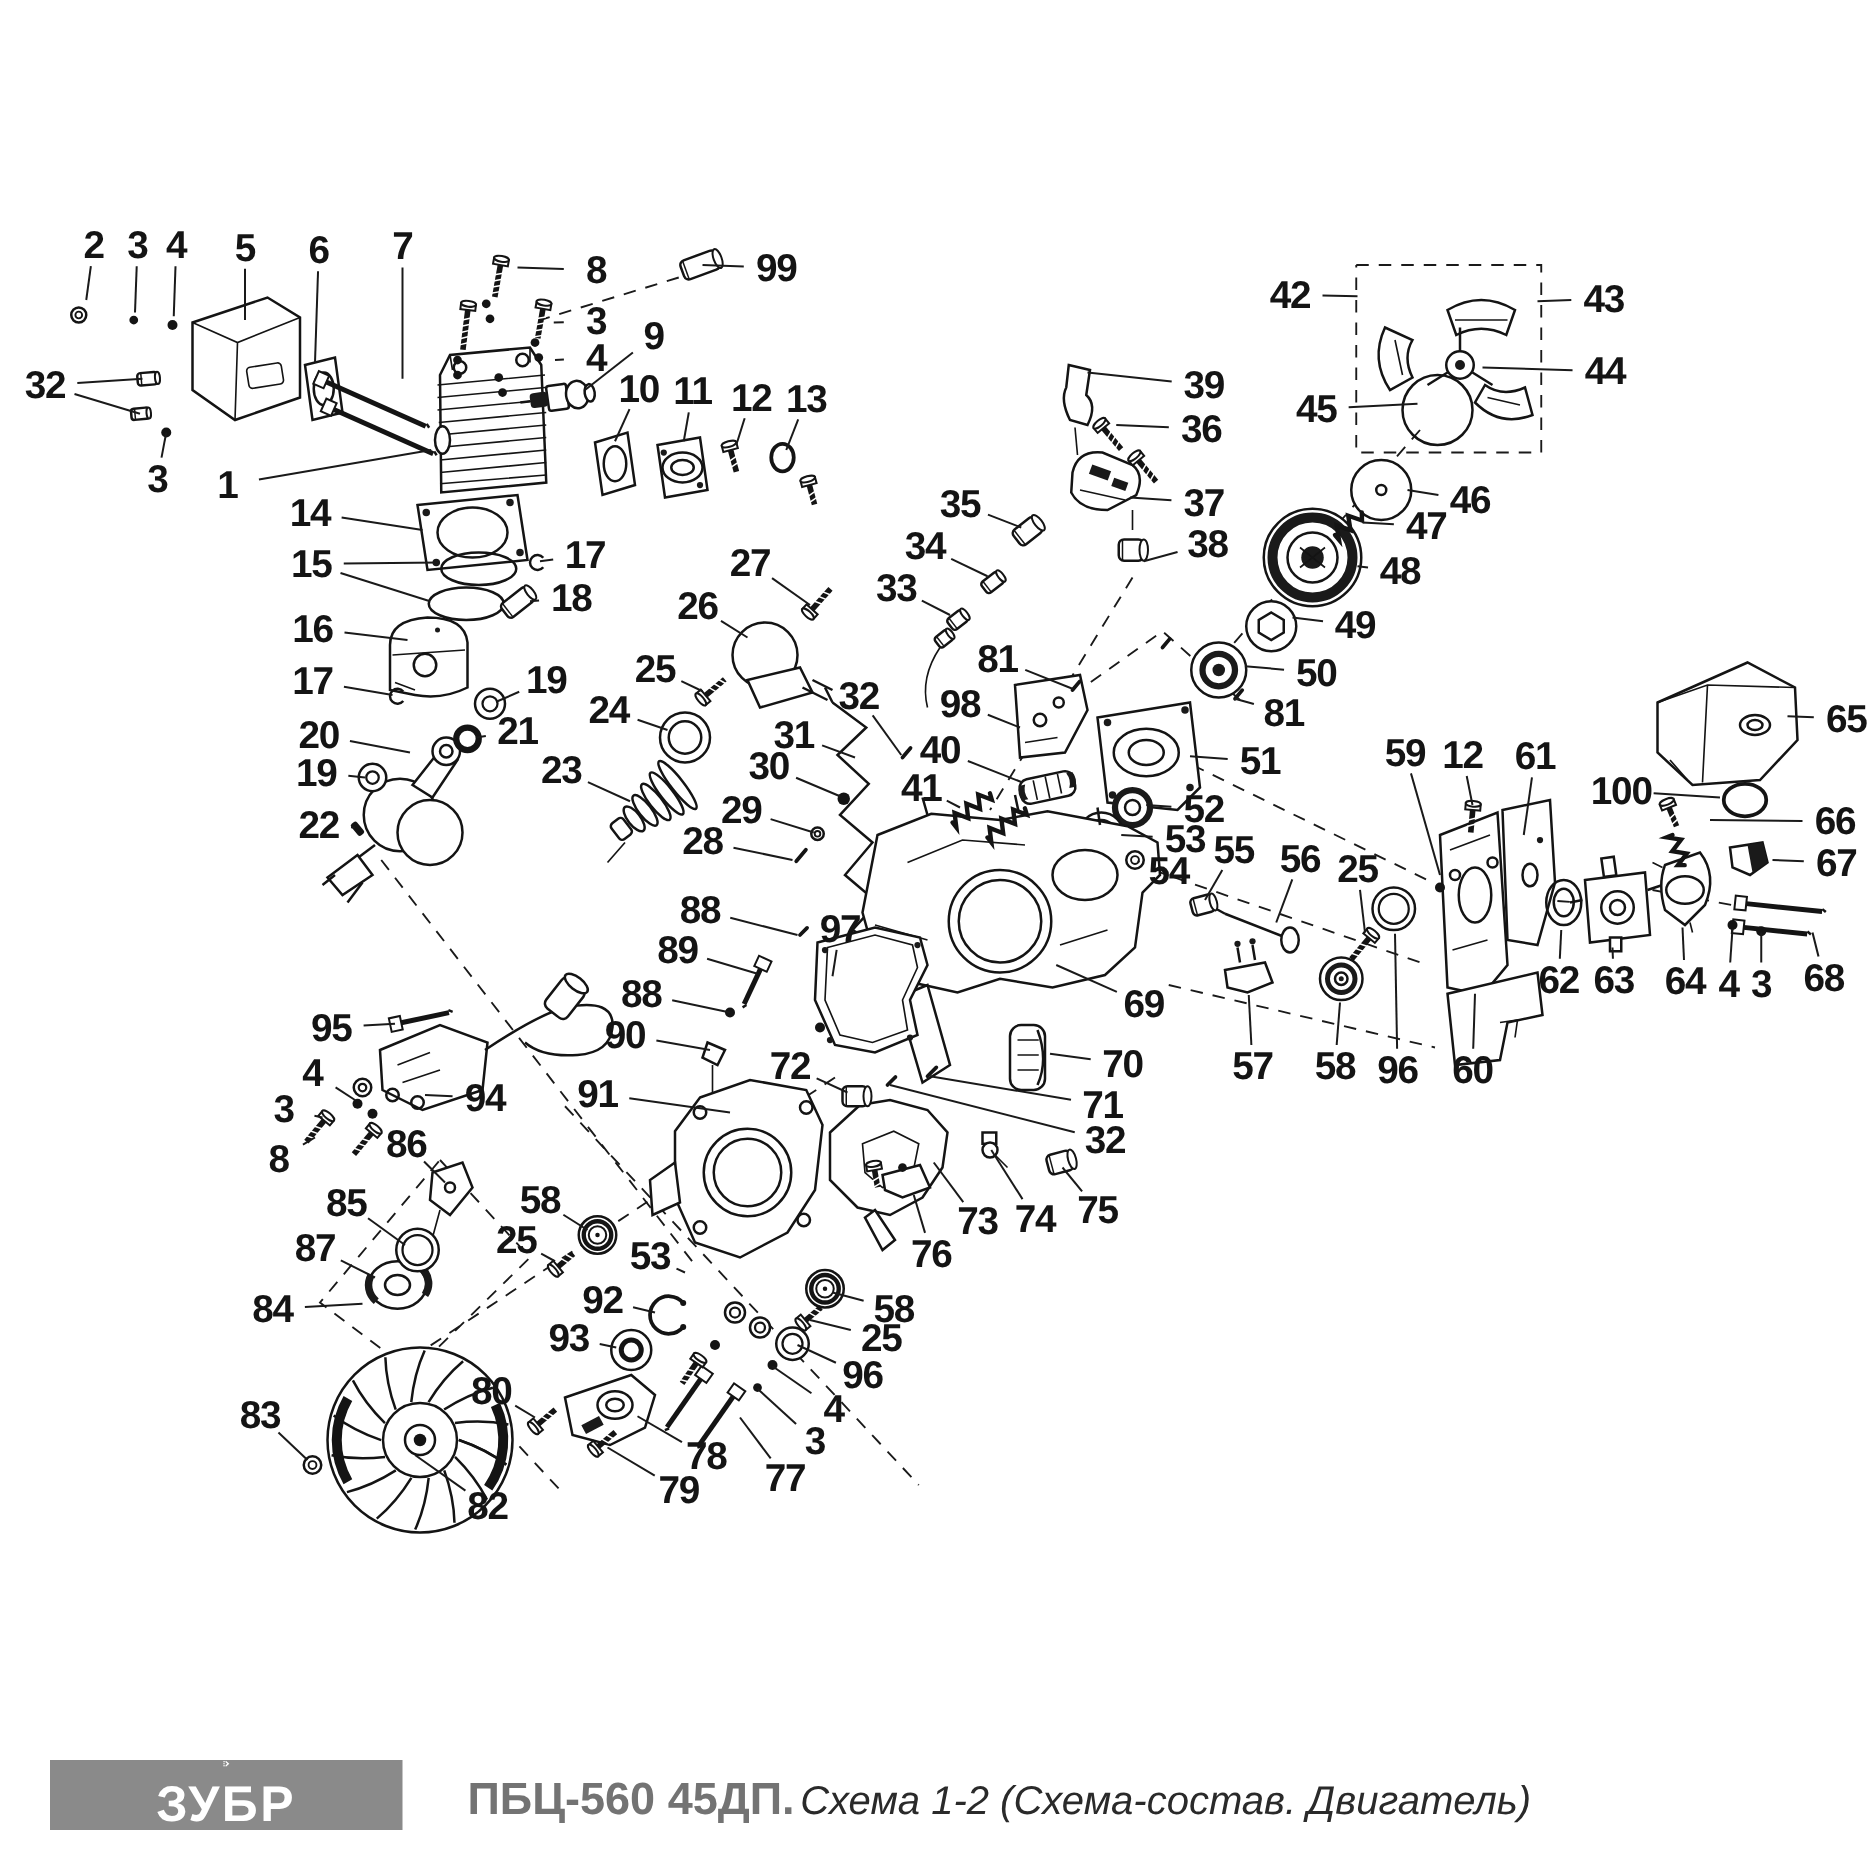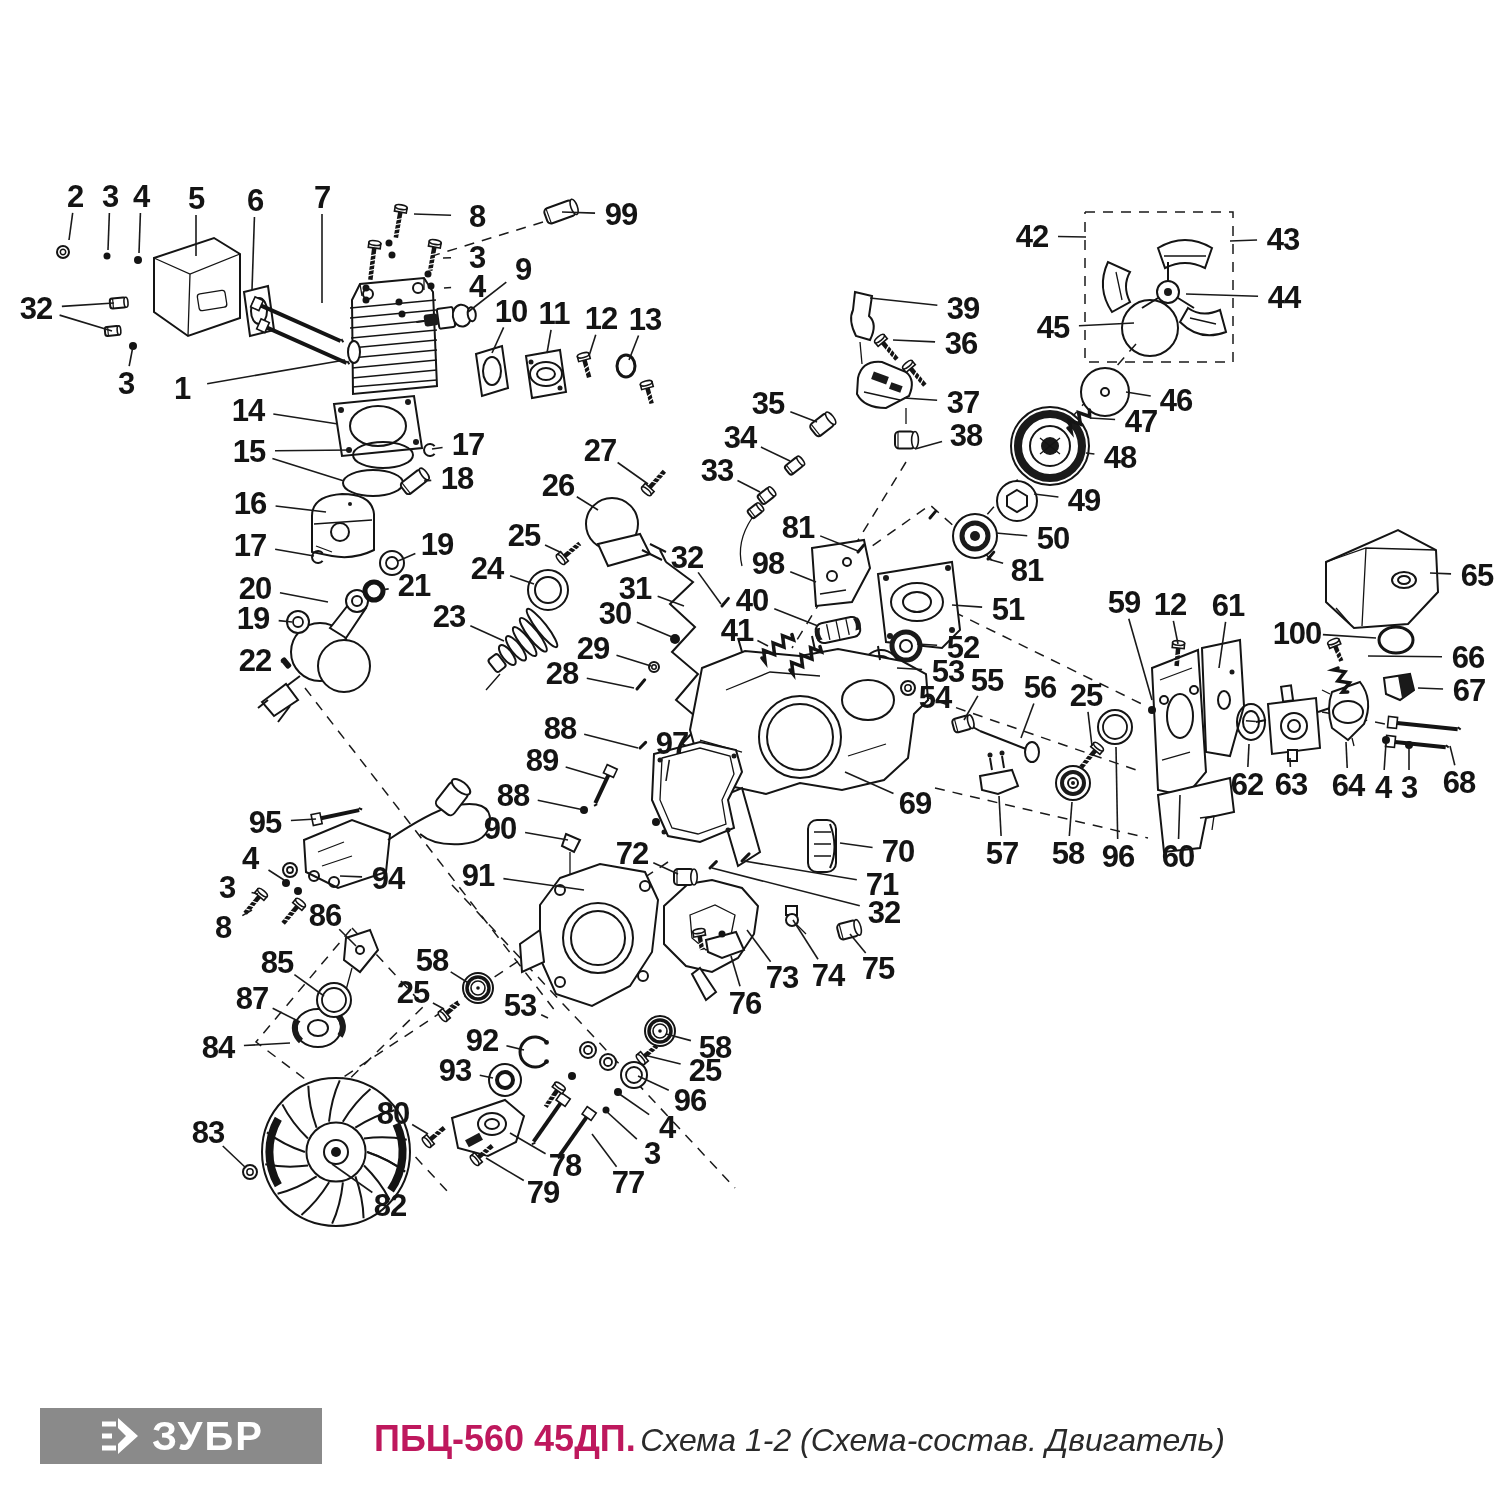--- a/index.html
+++ b/index.html
@@ -6,24 +6,24 @@
   body{width:1500px;height:1500px;position:relative;font-family:"Liberation Sans","DejaVu Sans",sans-serif;}
   .stage{position:absolute;inset:0;background:#fff;}
   svg text.lbl{font-family:"Liberation Sans","DejaVu Sans",sans-serif;font-weight:700;font-size:31px;letter-spacing:-1px;fill:#141414;}
   .leader{stroke:#1a1a1a;stroke-width:1.6;fill:none;}
   .dash{stroke:#1a1a1a;stroke-width:1.5;fill:none;stroke-dasharray:10 8;}
   .ink{stroke:#141414;fill:none;stroke-width:2;}
   .inkf{stroke:#141414;fill:#ffffff;stroke-width:2;}
   .inkt{stroke:#141414;fill:none;stroke-width:1.3;}
   .dark{fill:#1a1a1a;stroke:none;}
   .footer{position:absolute;left:0;top:1396px;width:1500px;height:86px;background:#fff;}
-  .logo-box{position:absolute;left:40px;top:12px;width:282px;height:56px;background:#8a8a8a;display:flex;align-items:center;justify-content:center;gap:10px;}
+  .logo-box{position:absolute;left:40px;top:12px;width:282px;height:56px;background:#8a8a8a;display:flex;align-items:center;justify-content:center;gap:10px;flex-direction:column;}
   .logo-text{color:#ffffff;font-weight:800;font-size:40px;letter-spacing:2px;line-height:1;}
   .title{position:absolute;left:374px;top:22px;white-space:nowrap;}
-  .title b{font-size:36px;color:#be185d;}
+  .title b{font-size:36px;color:#737373;}
   .title span{font-size:32px;color:#2a2a2a;font-weight:400;font-style:italic;}
 </style>
 </head>
 <body>
 
 <div class="stage">
 <svg id="diagram" width="1500" height="1396" viewBox="0 0 1500 1396">
   <g id="gen-dash">
         <polyline points="1085,212 1233,212 1233,362 1085,362 1085,212" class="dash"></polyline>
         <polyline points="1136,344 957,549" class="dash"></polyline>

